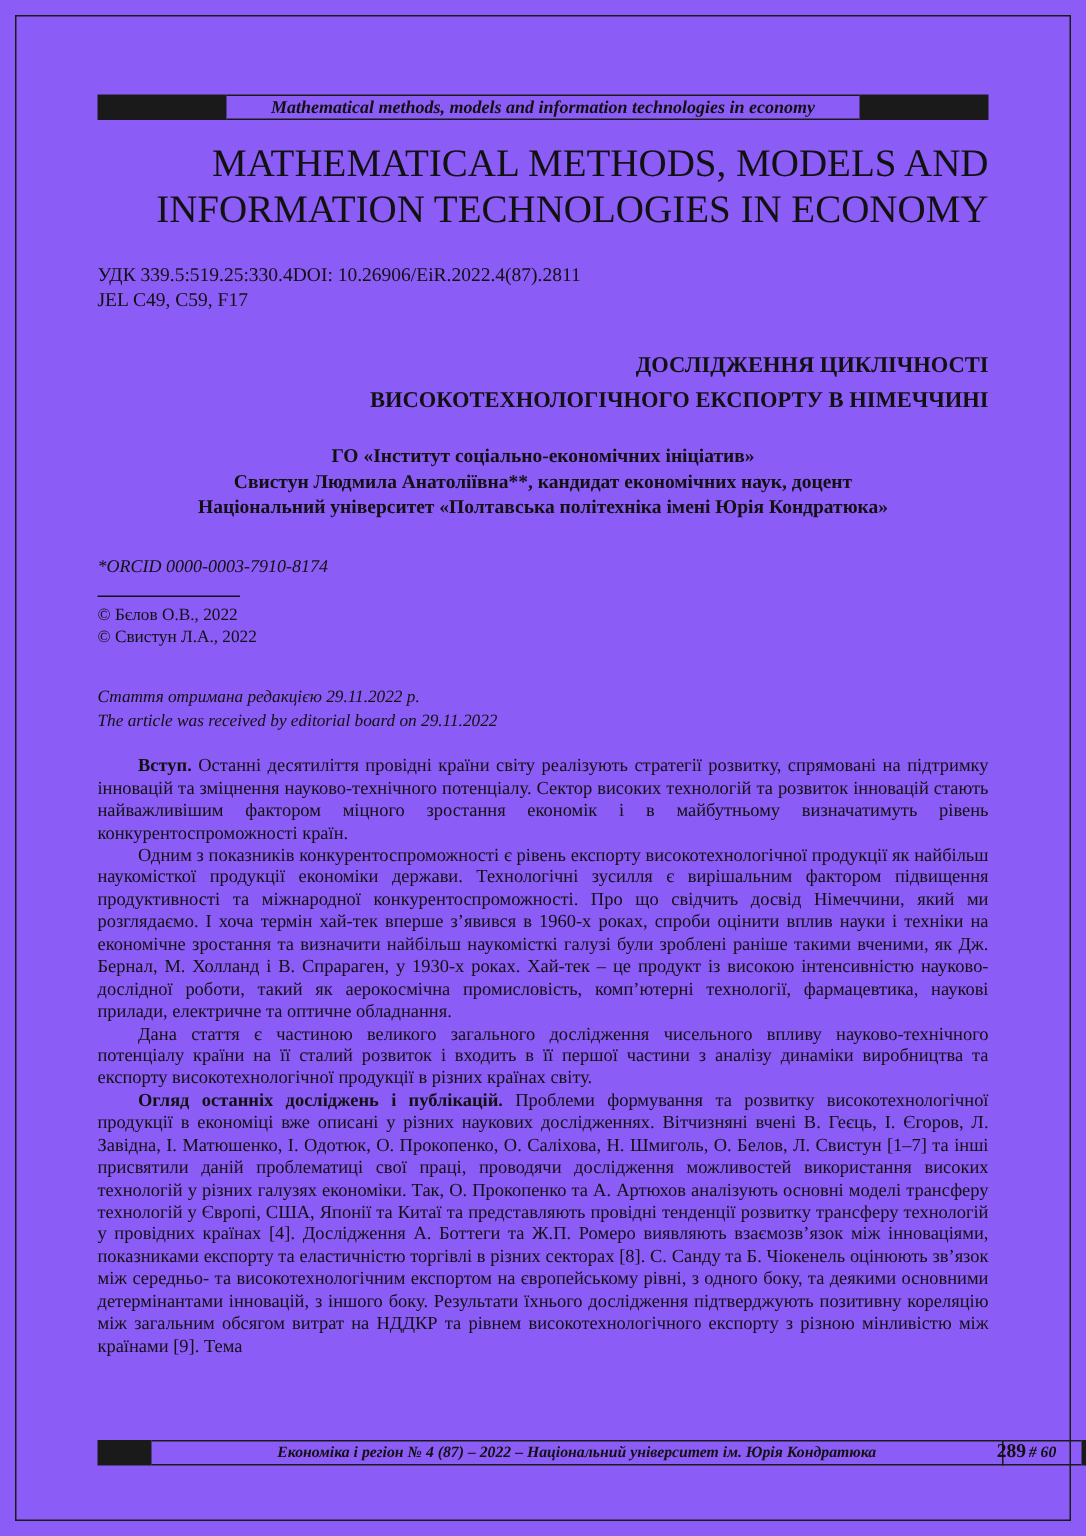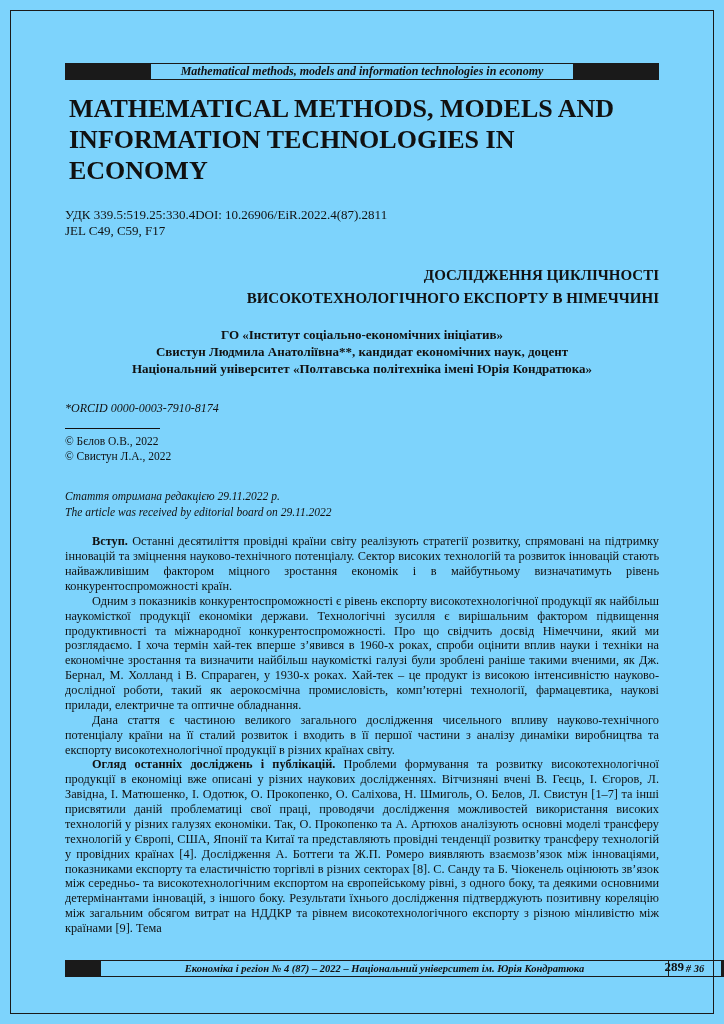--- a/index.html
+++ b/index.html
@@ -1,19 +1,19 @@
 <!DOCTYPE html>
 <html><head>
 <meta charset="utf-8">
 <style>
   html,body{margin:0;padding:0;background:#e8e8e8;}
   .page{
     position:relative;
     width:724px;height:1024px;
-    background:#7dd3fc;
+    background:#8b5cf6;
     font-family:"Liberation Serif","DejaVu Serif",serif;
     color:#111;
     overflow:hidden;
     margin:0 auto;
   }
   .frame{
     position:absolute;top:10px;left:10px;right:10px;bottom:10px;
     border:1.5px solid #1a1a1a;
     pointer-events:none;
   }
@@ -23,22 +23,22 @@
   .running-bar{display:flex;align-items:stretch;height:17px;margin-top:63px;}
   .bar-end{width:86px;background:#1a1a1a;}
   .bar-mid{
     flex:1;
     border-top:1.5px solid #1a1a1a;border-bottom:1.5px solid #1a1a1a;
     display:flex;align-items:center;justify-content:center;
     font-weight:bold;font-style:italic;font-size:12px;white-space:nowrap;
   }
 
   .main-title{
-    margin:13px 0 0 4px;
-    text-align:left;font-weight:bold;font-size:26px;line-height:1.2;
+    margin:13px 0 0 16px;
+    text-align:right;font-weight:normal;font-size:26px;line-height:1.2;
   }
 
   .meta-row{display:flex;justify-content:flex-start;margin-top:20px;font-size:13px;line-height:1.3;}
   .jel{font-size:13px;line-height:1.3;}
 
   .article-title{
     margin:24px 0 0 0;
     text-align:right;font-weight:bold;font-size:15px;line-height:1.5;
   }
 
@@ -128,18 +128,18 @@
       <p><b class="lead"></b><span>Одним з показників конкурентоспроможності є рівень експорту високотехнологічної продукції як найбільш наукомісткої продукції економіки держави. Технологічні зусилля є вирішальним фактором підвищення продуктивності та міжнародної конкурентоспроможності. Про що свідчить досвід Німеччини, який ми розглядаємо. І хоча термін хай-тек вперше з’явився в 1960-х роках, спроби оцінити вплив науки і техніки на економічне зростання та визначити найбільш наукомісткі галузі були зроблені раніше такими вченими, як Дж. Бернал, М. Холланд і В. Спрараген, у 1930-х роках. Хай-тек – це продукт із високою інтенсивністю науково-дослідної роботи, такий як аерокосмічна промисловість, комп’ютерні технології, фармацевтика, наукові прилади, електричне та оптичне обладнання.</span></p>
       <p><b class="lead"></b><span>Дана стаття є частиною великого загального дослідження чисельного впливу науково-технічного потенціалу країни на її сталий розвиток і входить в її першої частини з аналізу динаміки виробництва та експорту високотехнологічної продукції в різних країнах світу.</span></p>
       <p><b class="lead">Огляд останніх досліджень і публікацій.</b><span> Проблеми формування та розвитку високотехнологічної продукції в економіці вже описані у різних наукових дослідженнях. Вітчизняні вчені В. Геєць, І. Єгоров, Л. Завідна, І. Матюшенко, І. Одотюк, О. Прокопенко, О. Саліхова, Н. Шмиголь, О. Белов, Л. Свистун [1–7] та інші присвятили даній проблематиці свої праці, проводячи дослідження можливостей використання високих технологій у різних галузях економіки. Так, О. Прокопенко та А. Артюхов аналізують основні моделі трансферу технологій у Європі, США, Японії та Китаї та представляють провідні тенденції розвитку трансферу технологій у провідних країнах [4]. Дослідження А. Боттеги та Ж.П. Ромеро виявляють взаємозв’язок між інноваціями, показниками експорту та еластичністю торгівлі в різних секторах [8]. С. Санду та Б. Чіокенель оцінюють зв’язок між середньо- та високотехнологічним експортом на європейському рівні, з одного боку, та деякими основними детермінантами інновацій, з іншого боку. Результати їхнього дослідження підтверджують позитивну кореляцію між загальним обсягом витрат на НДДКР та рівнем високотехнологічного експорту з різною мінливістю між країнами [9]. Тема</span></p>
     </div>
 
   </div>
 
   <div class="footer-bar">
     <span class="f-end"></span>
     <span class="f-text">Економіка і регіон № 4 (87) – 2022 – Національний університет ім. Юрія Кондратюка</span>
-    <span class="f-issue"># 36</span>
+    <span class="f-issue"># 60</span>
     <span class="f-end"></span>
   </div>
 
   <div class="page-num">289</div>
 </div>
 
 </body></html>

